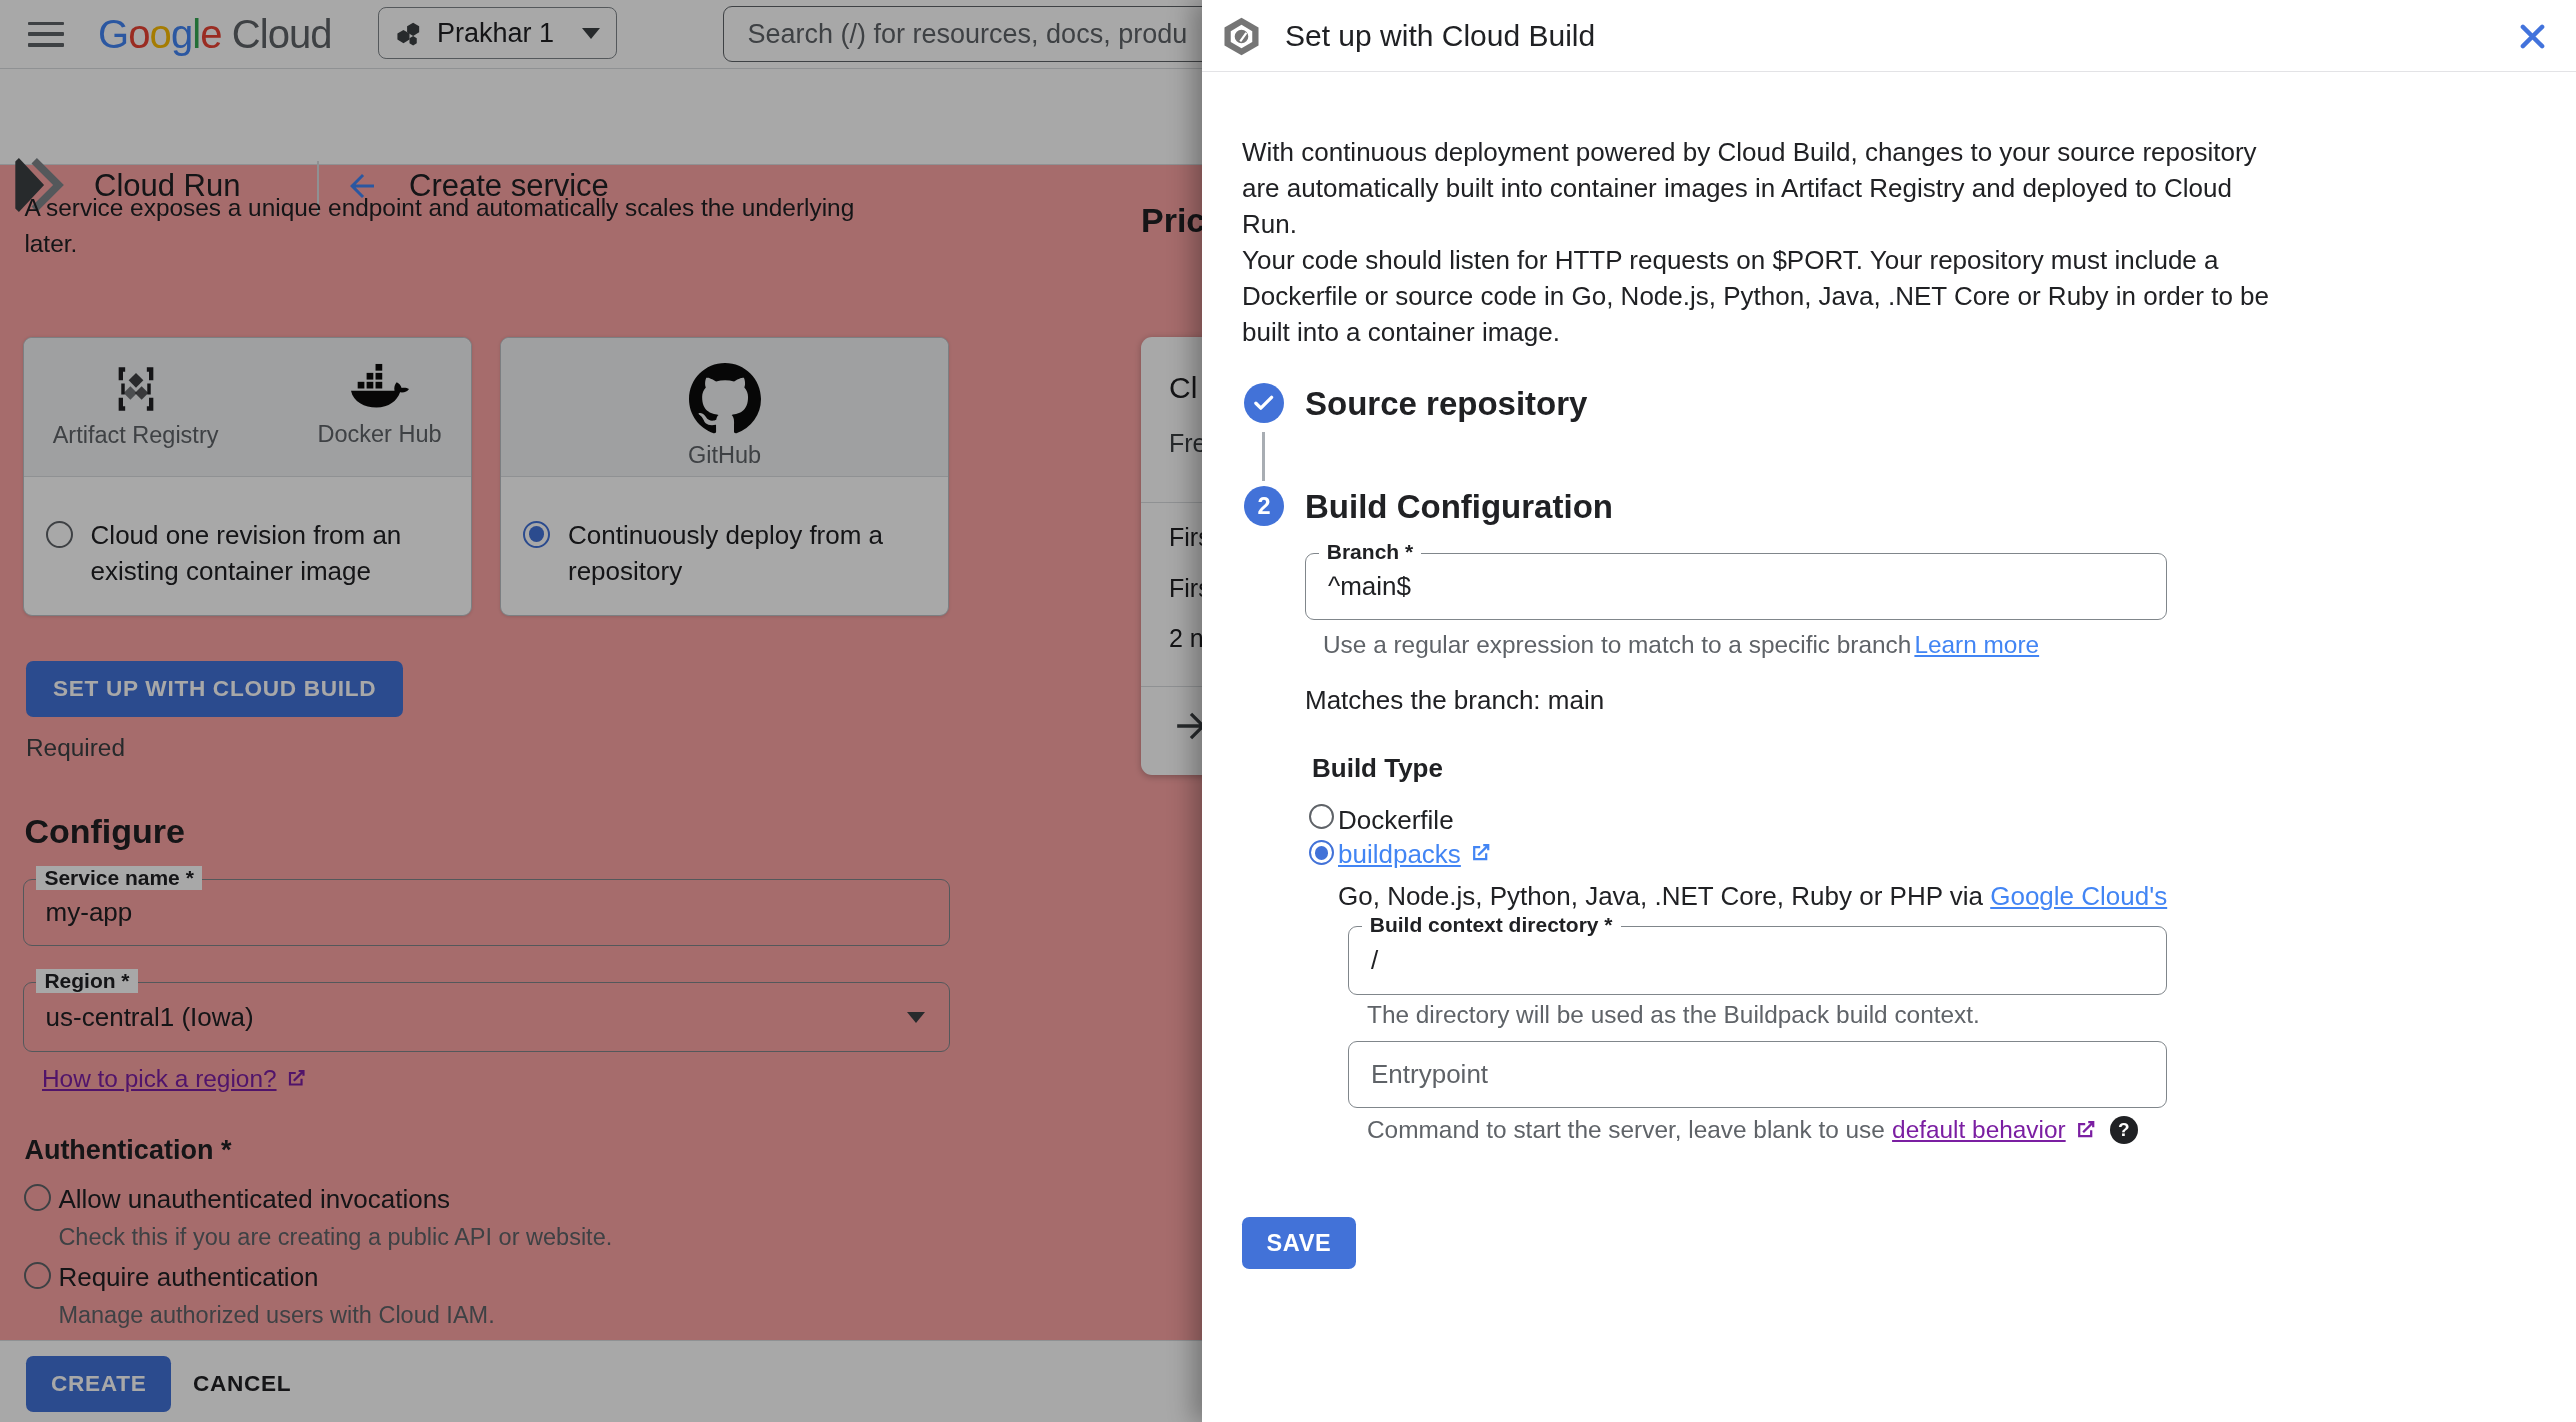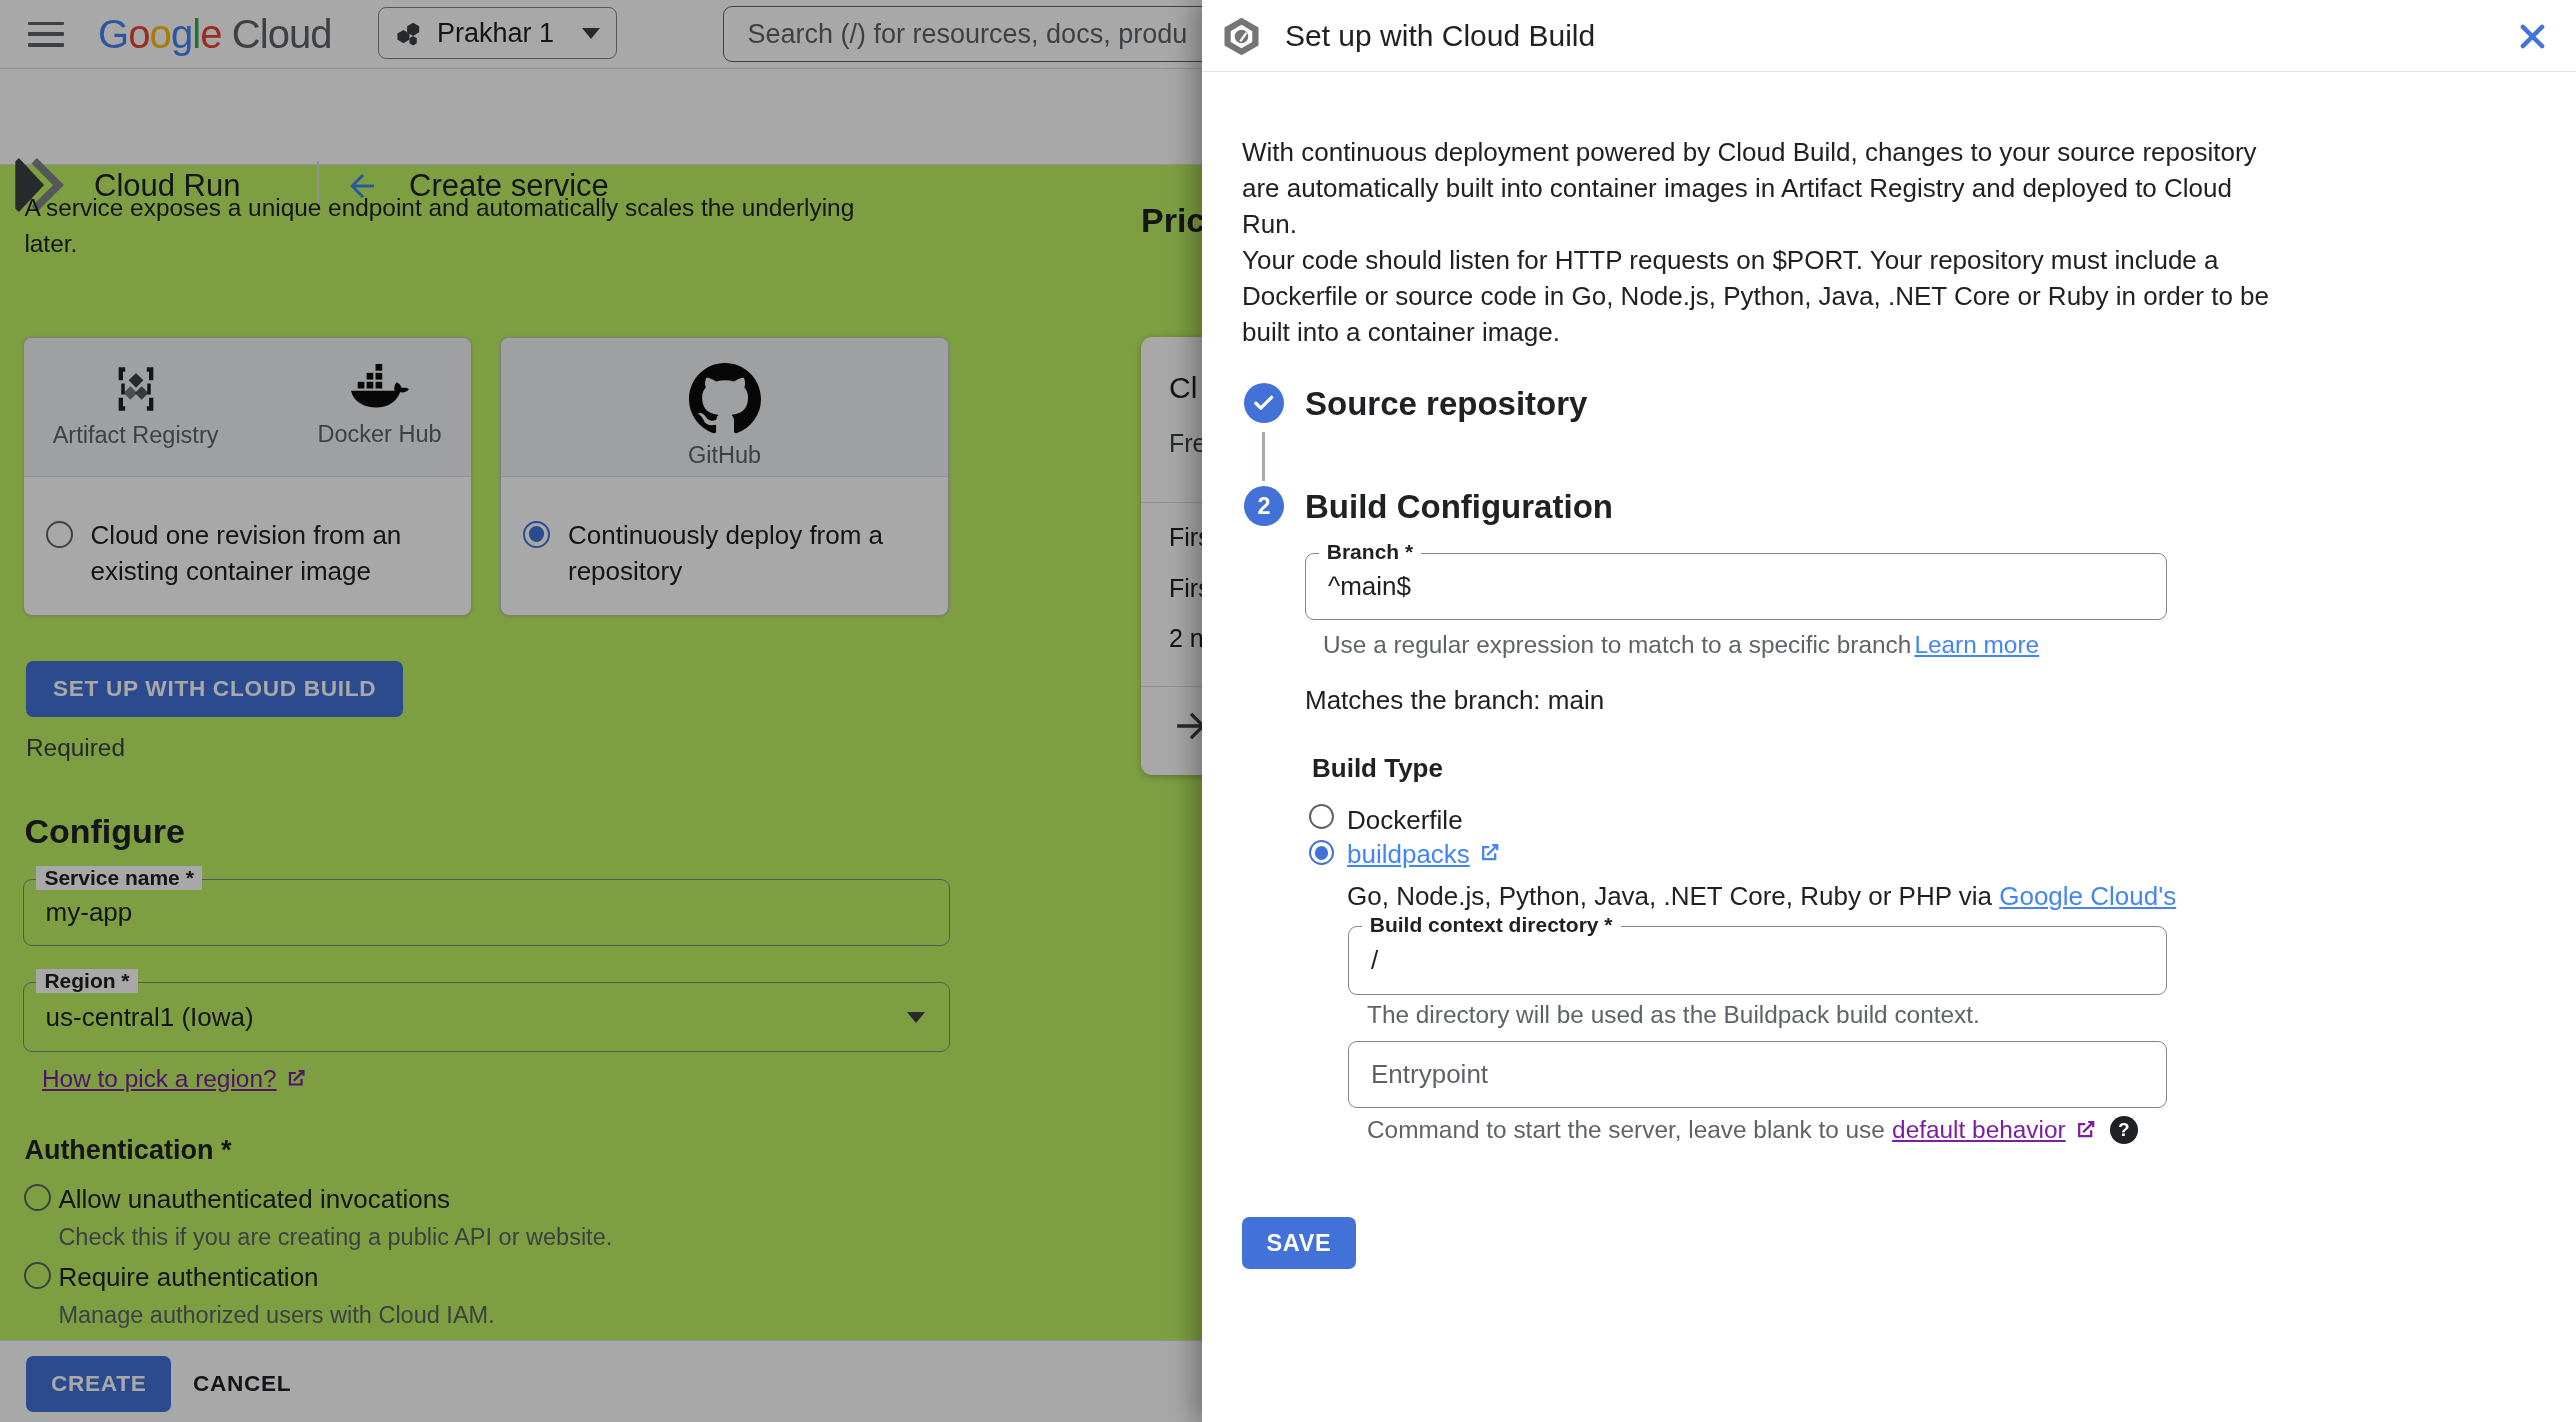--- a/index.html
+++ b/index.html
@@ -2,21 +2,21 @@
 <html style="font-size:14.5px"><head>
 <meta charset="utf-8">
 <style>
   * { margin:0; padding:0; box-sizing:border-box; }
   html,body { background:#fff; }
   body { font-family:"Liberation Sans","DejaVu Sans",sans-serif; color:#202124; }
   .stage { position:relative; width:2576px; height:1423px; overflow:hidden; background:#fff; }
   .abs { position:absolute; }
 
   
-  .left-page { position:absolute; left:0; top:0; width:1202px; height:1423px; background:#bef264; }
+  .left-page { position:absolute; left:0; top:0; width:1202px; height:1423px; background:#fca5a5; }
   .appbar { position:absolute; left:0; top:0; width:1202px; height:69px; background:#fff; border-bottom:0.9px solid #dadce0; }
   .menu-btn { position:absolute; left:22px; top:12.7px; width:49px; height:43px; display:flex; flex-direction:column; justify-content:center; gap:7.2px; cursor:pointer; }
   .menu-btn i { display:block; width:36px; height:3.6px; background:#5f6368; border-radius:0.9px; margin-left:6.3px; }
   .logo { position:absolute; left:98px; top:11.8px; font-size:40px; font-weight:500; letter-spacing:-0.9px; display:flex; align-items:baseline; }
   .logo .cloud { color:#5f6368; margin-left:10px; }
   .proj-btn { position:absolute; left:378px; top:7.2px; width:239px; height:52px; border:1.8px solid #80868b; border-radius:8.1px; display:flex; align-items:center; padding:0 16.3px; gap:12.7px; background:#fff; }
   .proj-btn .pname { font-size:27px; color:#202124; }
   .caret { width:0; height:0; border-left:9px solid transparent; border-right:9px solid transparent; border-top:11.8px solid #3c4043; }
   .search-input { position:absolute; left:723px; top:6.3px; width:542px; height:56px; border:1.8px solid #5f6368; border-radius:9px; background:#fff; font-size:27px; color:#202124; padding:0 23.5px; outline:none; }
   ::placeholder { color:#5f6368; opacity:1; }
@@ -77,21 +77,21 @@
 
   .pdesc { position:absolute; left:40px; top:134px; font-size:26px; line-height:36px; color:#202124; white-space:nowrap; }
 
   .step-circle { position:absolute; width:40px; height:40px; border-radius:50%; background:#4272d8; display:flex; align-items:center; justify-content:center; color:#fff; font-size:23.5px; font-weight:700; }
   .step-title { position:absolute; left:103px; font-size:33px; font-weight:700; color:#202124; }
   .connector { position:absolute; left:60px; top:432px; width:2.7px; height:49px; background:#a8adb3; }
 
   .helper { position:absolute; font-size:24.4px; color:#5f6368; display:flex; align-items:center; gap:3px; white-space:nowrap; }
   .match-note { position:absolute; left:103px; top:685px; font-size:26px; color:#202124; }
   .btype { position:absolute; left:110px; top:753px; font-size:26px; font-weight:700; }
-  .p-radio-row { position:absolute; display:flex; gap:13px; align-items:flex-start; }
+  .p-radio-row { position:absolute; display:flex; gap:4px; align-items:flex-start; }
   .p-radio-row .radio { width:25px; height:25px; }
   .p-opt { font-size:26px; line-height:42px; color:#202124; }
 
   .ext-ico { display:inline-block; vertical-align:-2.7px; }
   .help-ico { display:inline-flex; width:28px; height:28px; border-radius:50%; background:#202124; color:#fff; font-size:19px; font-weight:700; align-items:center; justify-content:center; margin-left:5.4px; cursor:pointer; }
   .save-btn { position:absolute; left:40px; top:1217px; height:52px; padding:0 24.4px; font-size:23.5px; }
 </style>
 </head>
 <body>
 

